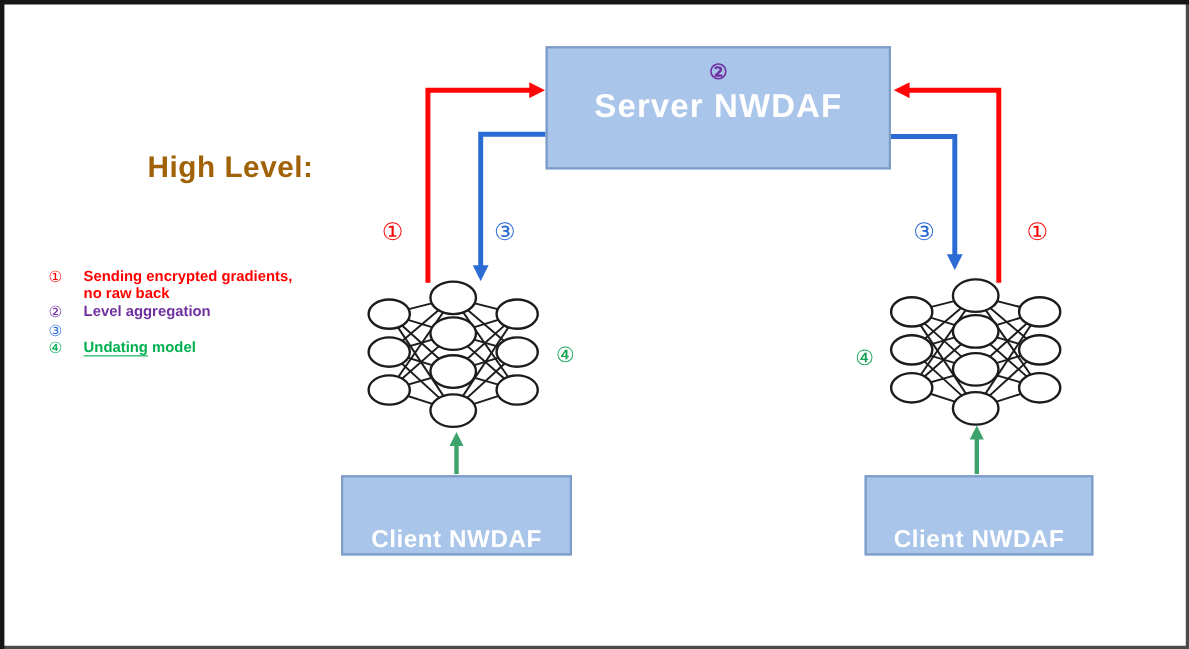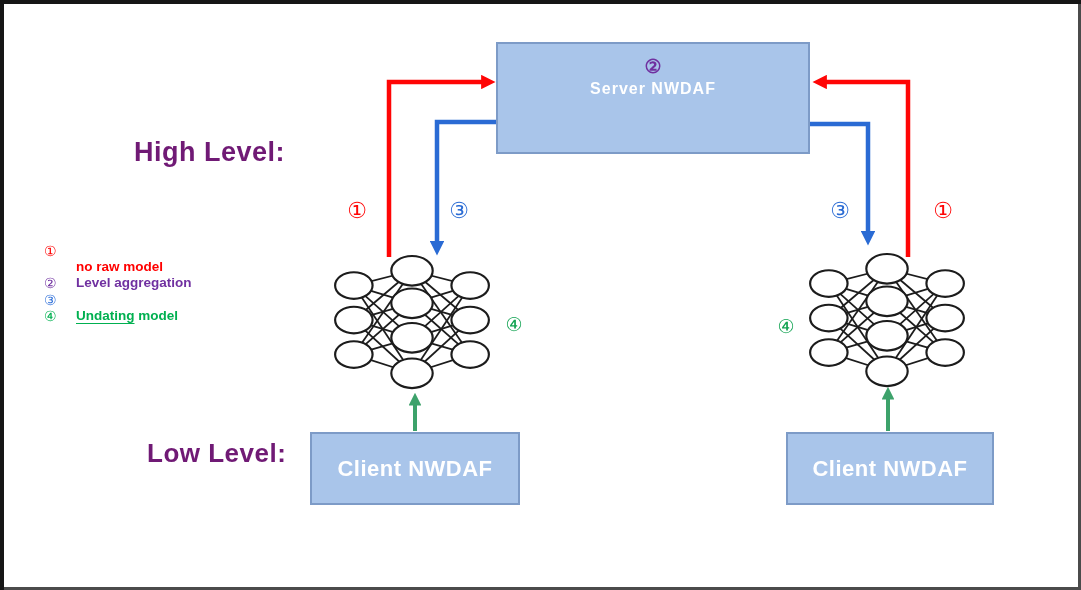--- a/index.html
+++ b/index.html
@@ -7,34 +7,34 @@
   .frame{
     position:relative;
     width:1081px;height:590px;
     background:#ffffff;
     box-sizing:border-box;
     box-shadow: inset 4px 4px 0 #161616, inset -3px -3px 0 #4b4b4b;
     overflow:hidden;
   }
   .abs{position:absolute;}
   .level-label{
-    color:#701a75;font-weight:bold;letter-spacing:0.5px;
+    color:#a16207;font-weight:bold;letter-spacing:0.5px;
   }
   .high{left:134px;top:137px;font-size:27px;}
   .low{left:147px;top:438px;font-size:26px;}
   .node-box{
     position:absolute;
     background:#a9c5ea;
     border:2px solid #7d9bc7;
     box-sizing:border-box;
-    display:flex;flex-direction:column;align-items:center;justify-content:center;
+    display:flex;flex-direction:column;align-items:center;justify-content:flex-end;
     color:#ffffff;font-weight:bold;
   }
   .server-box{left:496px;top:42px;width:314px;height:112px;justify-content:flex-start;padding-top:12px;}
-  .server-title{font-size:16px;letter-spacing:1px;margin-top:1px;}
+  .server-title{font-size:30px;letter-spacing:1px;margin-top:1px;}
   .client-box{width:210px;height:73px;font-size:22px;letter-spacing:0.5px;}
   .client-left{left:310px;top:432px;}
   .client-right{left:786px;top:432px;width:208px;}
   .step-marker{
     position:absolute;
     transform:translate(-50%,-50%);
     font-size:22px;font-weight:normal;line-height:1;
   }
   .step-marker.small{font-size:19px;}
   .server-step{position:static;transform:none;font-size:19px;line-height:1.2;}
@@ -159,21 +159,20 @@
         <ellipse cx="80" cy="50" rx="21" ry="15"></ellipse>
         <ellipse cx="80" cy="85" rx="21" ry="15"></ellipse>
         <ellipse cx="80" cy="121" rx="21" ry="15"></ellipse>
       <ellipse cx="139" cy="32" rx="19" ry="13.5"></ellipse>
         <ellipse cx="139" cy="67" rx="19" ry="13.5"></ellipse>
         <ellipse cx="139" cy="102" rx="19" ry="13.5"></ellipse>
     </g>
   </svg>
 
   <div class="abs level-label high">High Level:</div>
-  <div class="abs level-label low">Low Level:</div>
 
   <div class="node-box server-box">
     <span class="server-step" style="color: rgb(112, 48, 160);">②</span>
     <span class="server-title">Server NWDAF</span>
   </div>
 
   <div class="node-box client-box client-left">
     <span>Client NWDAF</span>
   </div>
 
@@ -185,22 +184,22 @@
   <span class="step-marker" style="left: 459px; top: 211px; color: rgb(42, 107, 212);">③</span>
   <span class="step-marker" style="left: 840px; top: 211px; color: rgb(42, 107, 212);">③</span>
   <span class="step-marker" style="left: 943px; top: 211px; color: rgb(255, 5, 5);">①</span>
   <span class="step-marker small" style="left: 514px; top: 324px; color: rgb(18, 163, 82);">④</span>
   <span class="step-marker small" style="left: 786px; top: 326px; color: rgb(18, 163, 82);">④</span>
 
   <div class="legend">
     <div class="legend-row" style="color: rgb(255, 0, 0);">
       <span class="legend-num">①</span>
       <span class="legend-text">
-        <br>
-        <span>no raw model</span>
+        <span>Sending encrypted gradients,</span><br>
+        <span>no raw back</span>
       </span>
     </div>
     <div class="legend-row" style="color: rgb(112, 48, 160);">
       <span class="legend-num">②</span>
       <span class="legend-text">Level aggregation</span>
     </div>
     <div class="legend-row" style="color: rgb(46, 111, 217);">
       <span class="legend-num">③</span>
     </div>
     <div class="legend-row" style="color: rgb(0, 176, 80);">

